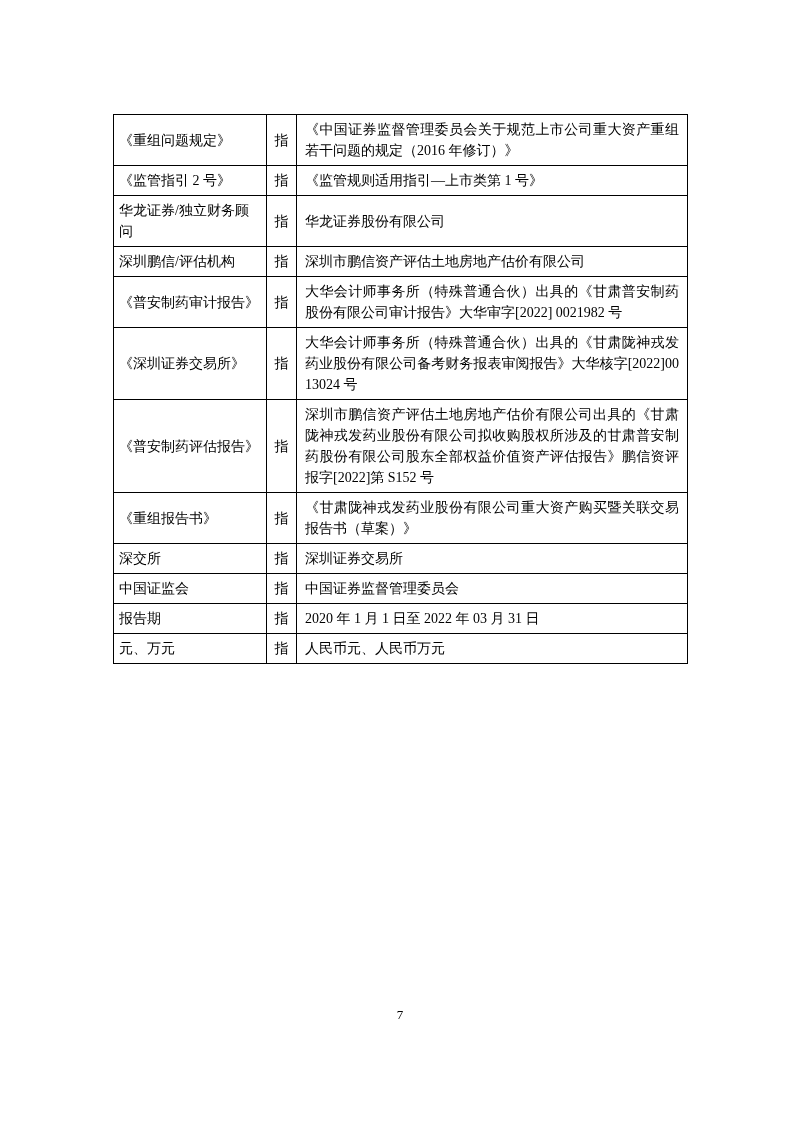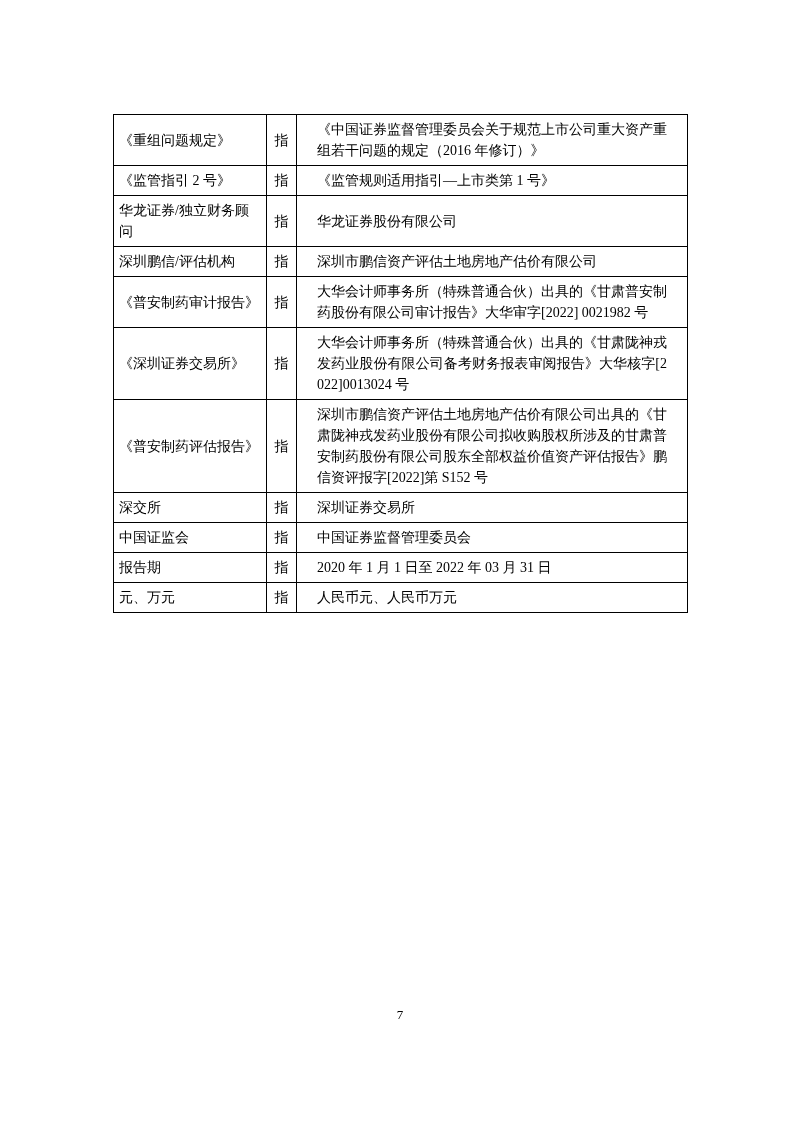--- a/index.html
+++ b/index.html
@@ -24,21 +24,21 @@
     font-size: 14px;
     line-height: 21px;
   }
   table.def-table td {
     border: 1px solid #000000;
     vertical-align: middle;
     word-break: break-all;
   }
   td.term-cell  { padding: 4px 4px 4px 5px; }
   td.ref-cell   { padding: 4px 0; text-align: center; }
-  td.def-cell   { padding: 4px 20px; text-align: justify; margin-top: 37px; }
+  td.def-cell   { padding: 4px 8px; text-align: justify; margin-top: 37px; }
   .page-footer {
     position: absolute;
     top: 1006px;
     left: 113px;
     width: 574px;
     text-align: center;
     font-size: 13px;
     line-height: 18px;
   }
 </style>
@@ -83,20 +83,25 @@
         <td class="term-cell">《深圳证券交易所》</td>
         <td class="ref-cell">指</td>
         <td class="def-cell">大华会计师事务所（特殊普通合伙）出具的《甘肃陇神戎发药业股份有限公司备考财务报表审阅报告》大华核字[2022]0013024 号</td>
       </tr>
       <tr>
         <td class="term-cell">《普安制药评估报告》</td>
         <td class="ref-cell">指</td>
         <td class="def-cell">深圳市鹏信资产评估土地房地产估价有限公司出具的《甘肃陇神戎发药业股份有限公司拟收购股权所涉及的甘肃普安制药股份有限公司股东全部权益价值资产评估报告》鹏信资评报字[2022]第 S152 号</td>
       </tr>
       <tr>
+        <td class="term-cell">《重组报告书》</td>
+        <td class="ref-cell">指</td>
+        <td class="def-cell">《甘肃陇神戎发药业股份有限公司重大资产购买暨关联交易报告书（草案）》</td>
+      </tr>
+      <tr>
         <td class="term-cell">深交所</td>
         <td class="ref-cell">指</td>
         <td class="def-cell">深圳证券交易所</td>
       </tr>
       <tr>
         <td class="term-cell">中国证监会</td>
         <td class="ref-cell">指</td>
         <td class="def-cell">中国证券监督管理委员会</td>
       </tr>
       <tr>

